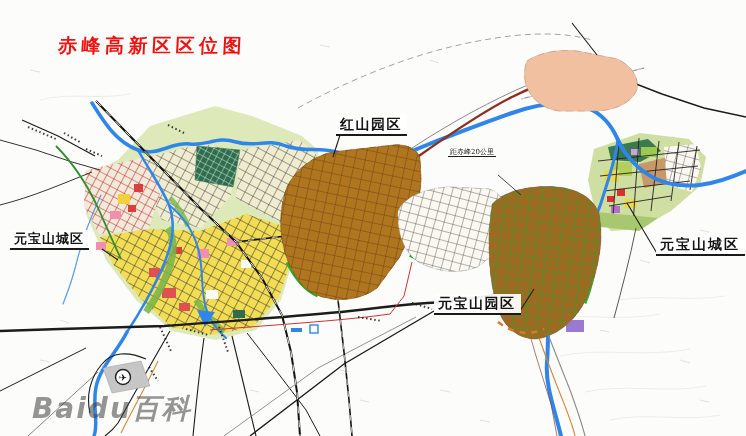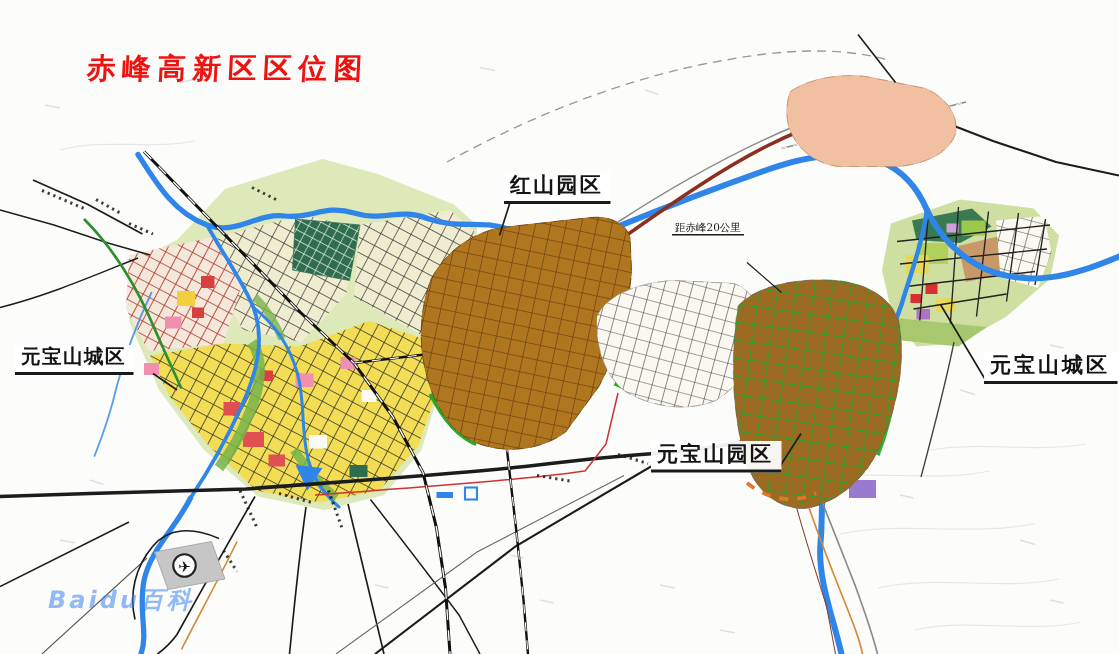--- a/index.html
+++ b/index.html
@@ -10,22 +10,22 @@
              letter-spacing:4.5px;white-space:nowrap;transform:skewX(-3deg);}
   .lbl{position:absolute;background:rgba(255,255,255,.93);border-bottom:2px solid #1a1a1a;
        color:#141414;font-weight:700;white-space:nowrap;line-height:1.2;padding:1px 5px 1px 4px;}
   .lbl-songshan{left:487px;top:3px;font-size:14px;letter-spacing:3px;}
   .lbl-hongshan{left:336px;top:115px;font-size:14px;letter-spacing:1.5px;}
   .lbl-center{left:10px;top:230px;font-size:13px;letter-spacing:1px;}
   .lbl-ybspark{left:434px;top:294px;font-size:14px;letter-spacing:1.5px;}
   .lbl-ybscity{left:656px;top:235px;font-size:14px;letter-spacing:2px;}
   .lbl-distance{left:448px;top:148px;font-size:7px;letter-spacing:0;border-bottom-width:1px;
                 padding:0 2px;font-weight:400;background:rgba(255,255,255,.8);}
-  .watermark{position:absolute;left:32px;top:390px;font-size:16px;font-weight:700;font-style:italic;
-             color:#3b82f6;opacity:.55;letter-spacing:2px;
+  .watermark{position:absolute;left:32px;top:390px;font-size:28px;font-weight:700;font-style:italic;
+             color:#404040;opacity:.55;letter-spacing:2px;
              font-family:"DejaVu Sans","Liberation Sans",sans-serif;}
 </style>
 </head>
 <body>
 
 <div class="stage">
 <svg width="746" height="436" viewBox="0 0 746 436">
   <defs>
     <pattern id="gridYellow" width="9" height="9" patternUnits="userSpaceOnUse" patternTransform="rotate(28)">
       <rect width="9" height="9" fill="#f2dd55"></rect>

